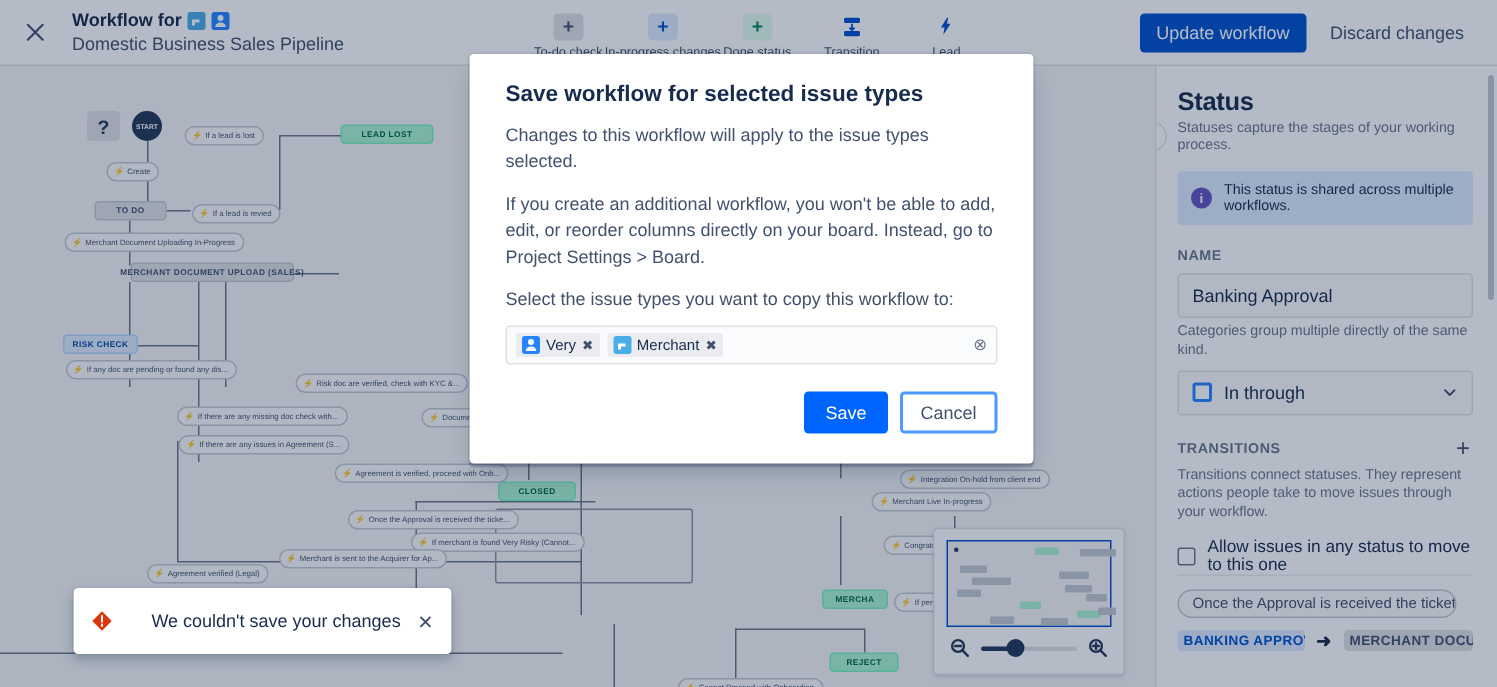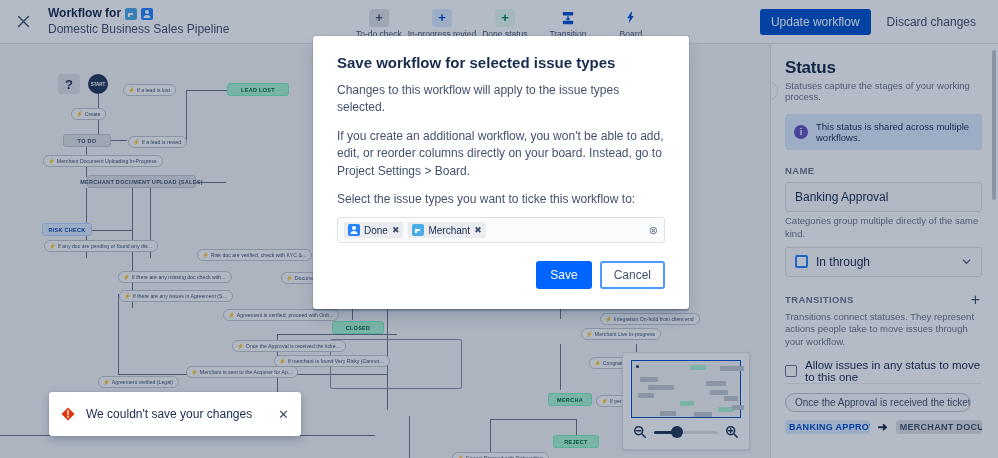--- a/index.html
+++ b/index.html
@@ -110,21 +110,21 @@
   .mm-ctrl { position: absolute; left: 0; right: 0; bottom: 4px; height: 26px; display: flex; align-items: center; padding: 0 10px; gap: 7px; }
   .mm-zo, .mm-zi { width: 14px; height: 14px; color: #253858; flex: none; cursor: pointer; }
   .mm-track { flex: 1; height: 3px; background: #DFE1E6; border-radius: 2px; position: relative; cursor: pointer; }
   .mm-fill { position: absolute; left: 0; top: 0; bottom: 0; width: 32%; background: #253858; border-radius: 2px; }
   .mm-knob { position: absolute; left: 26%; top: -4.5px; width: 12px; height: 12px; border-radius: 50%; background: #253858; cursor: pointer; }
 
   
   .toast {
     position: absolute; left: 49px; top: 392px; width: 252px; height: 44px;
     background: #FFFFFF; border-radius: 3px; box-shadow: 0 4px 8px rgba(9,30,66,.25), 0 0 1px rgba(9,30,66,.31);
-    display: flex; align-items: center; padding: 0 12px; gap: 11px; z-index: 45;
+    display: flex; align-items: center; padding: 0 12px; gap: 11px; z-index: 45; text-align: right;
   }
   .toast-ic { width: 14px; height: 14px; flex: none; }
   .toast-msg { flex: 1; font-size: 12px; color: #172B4D; }
   .toast-x { color: #42526E; font-size: 13px; cursor: pointer; line-height: 1; }
 
   
   .sidebar {
     position: absolute; top: 44px; right: 0; bottom: 0; width: 228px;
     background: #FFFFFF; border-left: 1px solid #DFE1E6; overflow: hidden; z-index: 12;
   }
@@ -235,21 +235,21 @@
       <div class="title-sub">Domestic Business Sales Pipeline</div>
     </div>
 
     <div class="toolbar">
       <div class="tool">
         <div class="tool-ic grey">+</div>
         <div class="tool-lb">To-do check</div>
       </div>
       <div class="tool">
         <div class="tool-ic blue">+</div>
-        <div class="tool-lb">In-progress revied</div>
+        <div class="tool-lb">In-progress changes</div>
       </div>
       <div class="tool">
         <div class="tool-ic green">+</div>
         <div class="tool-lb">Done status</div>
       </div>
       <div class="tool">
         <div class="tool-ic plain">
           <svg viewBox="0 0 16 16" width="14" height="14">
               <rect x="2" y="1" width="12" height="4" rx="1" fill="#0052CC"></rect>
               <rect x="2" y="11" width="12" height="4" rx="1" fill="#0052CC"></rect>
@@ -257,21 +257,21 @@
             </svg>
         </div>
         <div class="tool-lb">Transition</div>
       </div>
       <div class="tool">
         <div class="tool-ic plain">
           <svg viewBox="0 0 16 16" width="13" height="13">
               <path d="M9 1L4 9h3l-1 6 6-9H9l1-5z" fill="#0052CC"></path>
             </svg>
         </div>
-        <div class="tool-lb">Board</div>
+        <div class="tool-lb">Lead</div>
       </div>
     </div>
 
     <div class="header-actions">
       <button class="btn-primary">Update workflow</button>
       <button class="btn-subtle">Discard changes</button>
     </div>
   </div>
 
   <div class="canvas">
@@ -488,30 +488,30 @@
 
     </div>
   </div>
 
   <div id="dim"></div>
 
   <div class="modal">
     <div class="modal-title">Save workflow for selected issue types</div>
     <div class="modal-p">Changes to this workflow will apply to the issue types selected.</div>
     <div class="modal-p">If you create an additional workflow, you won't be able to add, edit, or reorder columns directly on your board. Instead, go to Project Settings &gt; Board.</div>
-    <div class="modal-p">Select the issue types you want to ticke this workflow to:</div>
+    <div class="modal-p">Select the issue types you want to copy this workflow to:</div>
     <div class="modal-field">
       <span class="chip">
         <span class="itype lead">
           <svg viewBox="0 0 12 12">
               <circle cx="6" cy="4" r="2" fill="#fff"></circle>
               <path d="M2.5 10c0-2 1.6-3 3.5-3s3.5 1 3.5 3z" fill="#fff"></path>
             </svg>
         </span>
-        <span>Done</span>
+        <span>Very</span>
         <span class="chip-x">✖</span>
       </span>
       <span class="chip">
         <span class="itype subtask">
           <svg viewBox="0 0 12 12">
               <path d="M3 5h5v2H5v2H3z" fill="#fff"></path>
             </svg>
         </span>
         <span>Merchant</span>
         <span class="chip-x">✖</span>

